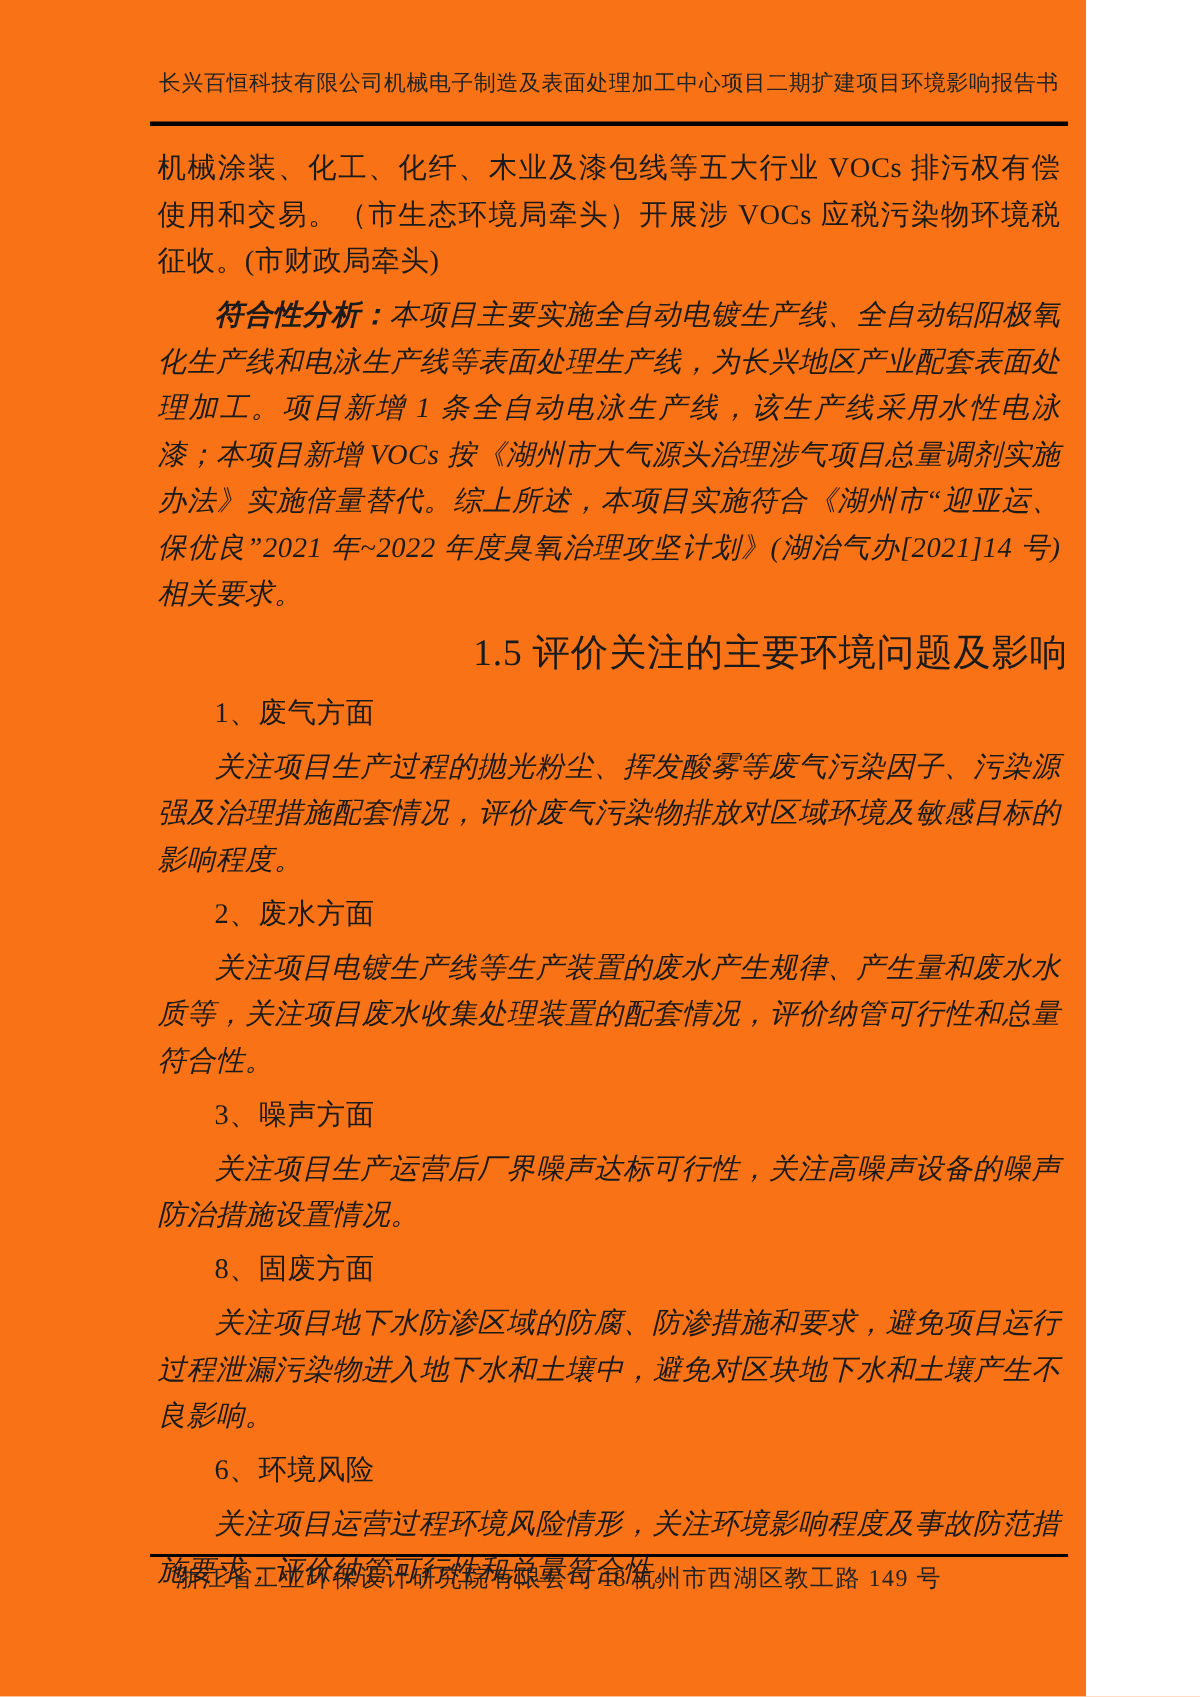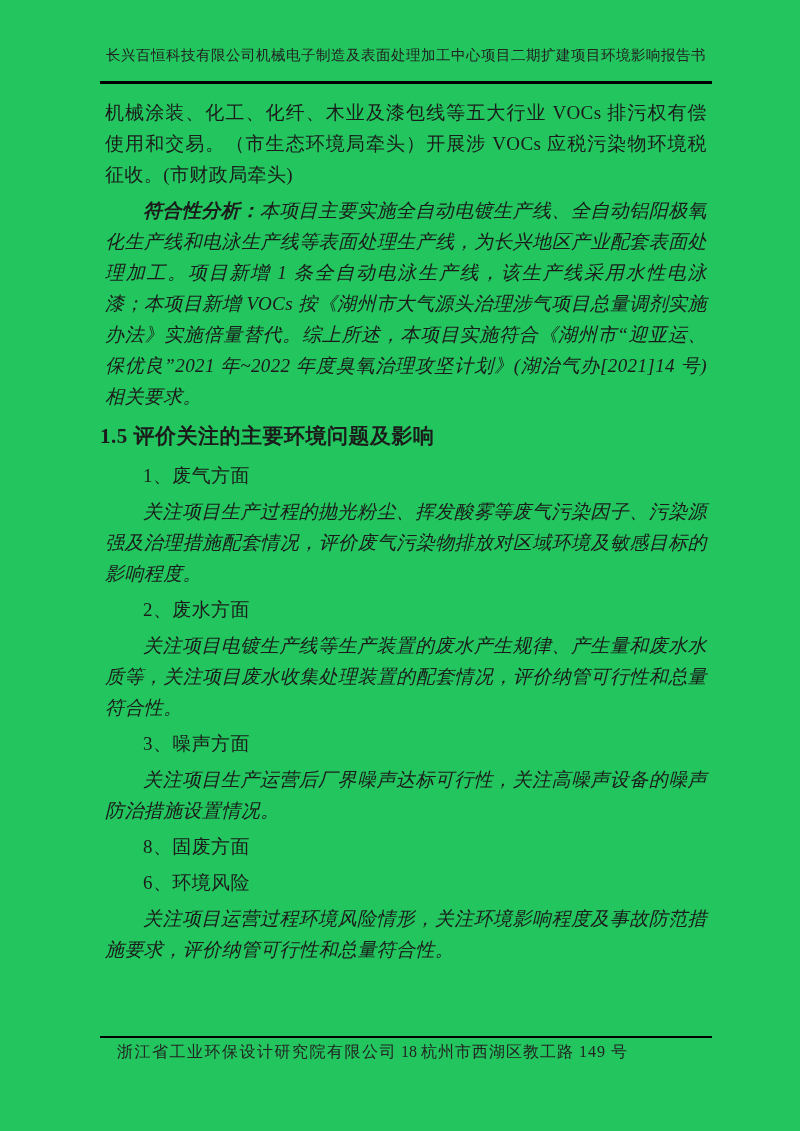--- a/index.html
+++ b/index.html
@@ -2,23 +2,23 @@
 <html lang="zh"><head>
 <meta charset="utf-8">
 <style>
   html, body {
     margin: 0;
     padding: 0;
     background: #ffffff;
   }
   .page {
     position: relative;
-    width: 800px;
+    width: 724px;
     height: 1131px;
-    background: #22c55e;
+    background: #f97316;
     font-family: "Liberation Serif", "DejaVu Serif", serif;
     color: #1b1b1b;
     overflow: hidden;
   }
   .header-title {
     position: absolute;
     top: 46px;
     left: 100px;
     width: 612px;
     text-align: center;
@@ -50,25 +50,25 @@
     margin: 5px;
   }
   .para-indent {
     text-indent: 2em;
     font-style: italic;
   }
   .bold-lead {
     font-weight: bold;
   }
   .section-heading {
-    font-weight: bold;
-    font-size: 21px;
+    font-weight: normal;
+    font-size: 25px;
     line-height: 38px;
     margin: 2px 0 2px 0 !important;
-    text-align: left;
+    text-align: right;
     letter-spacing: 0.5px;
   }
   .item-label {
     text-indent: 2em;
   }
   .footer-rule {
     position: absolute;
     top: 1036px;
     left: 100px;
     width: 612px;
@@ -123,20 +123,21 @@
     <p class="para-indent">关注项目生产过程的抛光粉尘、挥发酸雾等废气污染因子、污染源强及治理措施配套情况，评价废气污染物排放对区域环境及敏感目标的影响程度。</p>
 
     <p class="item-label">2、废水方面</p>
     <p class="para-indent">关注项目电镀生产线等生产装置的废水产生规律、产生量和废水水质等，关注项目废水收集处理装置的配套情况，评价纳管可行性和总量符合性。</p>
 
     <p class="item-label">3、噪声方面</p>
     <p class="para-indent">关注项目生产运营后厂界噪声达标可行性，关注高噪声设备的噪声防治措施设置情况。</p>
 
     <p class="item-label">8、固废方面</p>
 
+    <p class="para-indent">关注项目地下水防渗区域的防腐、防渗措施和要求，避免项目运行过程泄漏污染物进入地下水和土壤中，避免对区块地下水和土壤产生不良影响。</p>
 
     <p class="item-label">6、环境风险</p>
     <p class="para-indent">关注项目运营过程环境风险情形，关注环境影响程度及事故防范措施要求，评价纳管可行性和总量符合性。</p>
 
   </div>
 
   <div class="footer-rule"></div>
 
   <div class="footer-row">
     <span class="footer-company">浙江省工业环保设计研究院有限公司</span>

